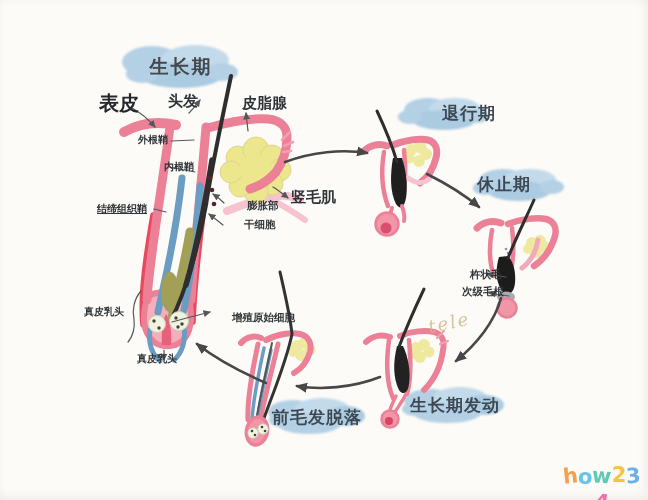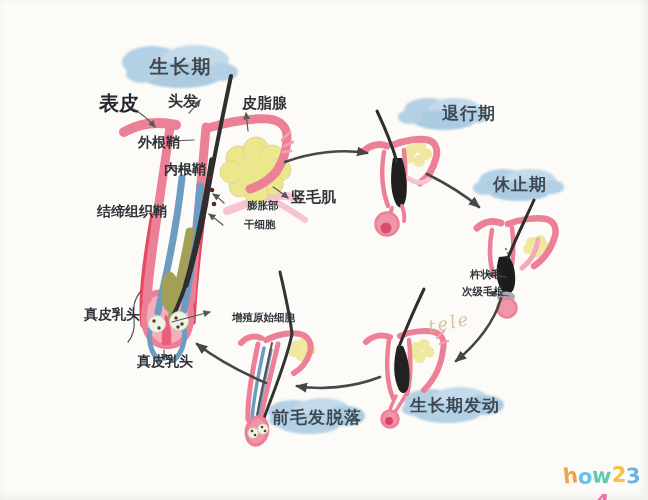--- a/index.html
+++ b/index.html
@@ -4,21 +4,21 @@
 <style>
   html,body{margin:0;padding:0;background:#e9e7e2;}
   #stage-wrap{
     position:relative;width:648px;height:500px;overflow:hidden;
     background:#fcfbf7;
     font-family:"Liberation Sans","DejaVu Sans",sans-serif;
     box-shadow:inset -4px -4px 8px rgba(0,0,0,0.05), inset 2px 2px 6px rgba(0,0,0,0.02);
     text-align:center;
   }
   #art{position:absolute;left:0;top:0;}
-  .lbl{position:absolute;font-weight:bold;color:#2e3338;font-size:14px;line-height:1;white-space:nowrap;z-index:5;}
+  .lbl{position:absolute;font-weight:bold;color:#2e3338;font-size:10px;line-height:1;white-space:nowrap;z-index:5;}
   .lbl-lg{font-size:20px;color:#24282c;}
   .lbl-md{font-size:15px;}
   .lbl-sm{font-size:10.5px;padding-left:23px;}
   .stage{position:absolute;font-weight:bold;color:#3d4852;transform:translate(-50%,-50%);
          white-space:nowrap;z-index:5;}
   .stage-main{font-size:19px;letter-spacing:2px;color:#43484d;}
   .stage-mid{font-size:17px;letter-spacing:1px;}
   .wm{position:absolute;left:556px;top:464px;font-size:21px;font-weight:bold;z-index:6;
       font-family:"DejaVu Sans",sans-serif;letter-spacing:0px;}
   .wm span{display:inline-block;}
@@ -255,30 +255,30 @@
     <path d="M509 296 C502 295 496 294 489 293" marker-end="url(#ahSm)"></path>
     <path d="M171 141 L194 140"></path>
     <path d="M169 167 L195 172"></path>
     <path d="M154 209 L166 212"></path>
     <path d="M141 291 C134 299 132 310 134 319 C135 328 133 336 128 342"></path>
   </g>
 </svg>
 
   <div class="stage stage-main" style="left:181px;top:67px;">生长期</div>
   <div class="stage stage-mid" style="left:445px;top:113px;margin-left:24px;">退行期</div>
-  <div class="stage stage-mid" style="left:520px;top:184px;">休止期</div>
+  <div class="stage stage-mid" style="left:504px;top:184px;">休止期</div>
   <div class="stage stage-mid" style="left:455px;top:405px;">生长期发动</div>
   <div class="stage stage-mid" style="left:317px;top:417px;">前毛发脱落</div>
 
   <div class="lbl lbl-lg" style="left:99px;top:93px;">表皮</div>
   <div class="lbl lbl-md" style="left:168px;top:93px;">头发</div>
   <div class="lbl lbl-md" style="left:242px;top:95px;">皮脂腺</div>
   <div class="lbl" style="left:138px;top:135px;">外根鞘</div>
   <div class="lbl" style="left:136px;top:162px;margin-left:28px;">内根鞘</div>
-  <div class="lbl" style="left:97px;top:204px;">结缔组织鞘</div>
+  <div class="lbl" style="left:97px;top:204px;text-decoration:underline;">结缔组织鞘</div>
   <div class="lbl lbl-sm" style="left:224px;top:200px;">膨胀部</div>
   <div class="lbl lbl-sm" style="left:221px;top:219px;">干细胞</div>
   <div class="lbl lbl-md" style="left:291px;top:189px;">竖毛肌</div>
   <div class="lbl" style="left:84px;top:307px;">真皮乳头</div>
   <div class="lbl lbl-sm" style="left:209px;top:312px;">增殖原始细胞</div>
   <div class="lbl" style="left:137px;top:354px;">真皮乳头</div>
   <div class="lbl lbl-sm" style="left:447px;top:269px;">杵状毛</div>
   <div class="lbl lbl-sm" style="left:439px;top:286px;">次级毛根</div>
 
   <div class="scribble">tele</div>

